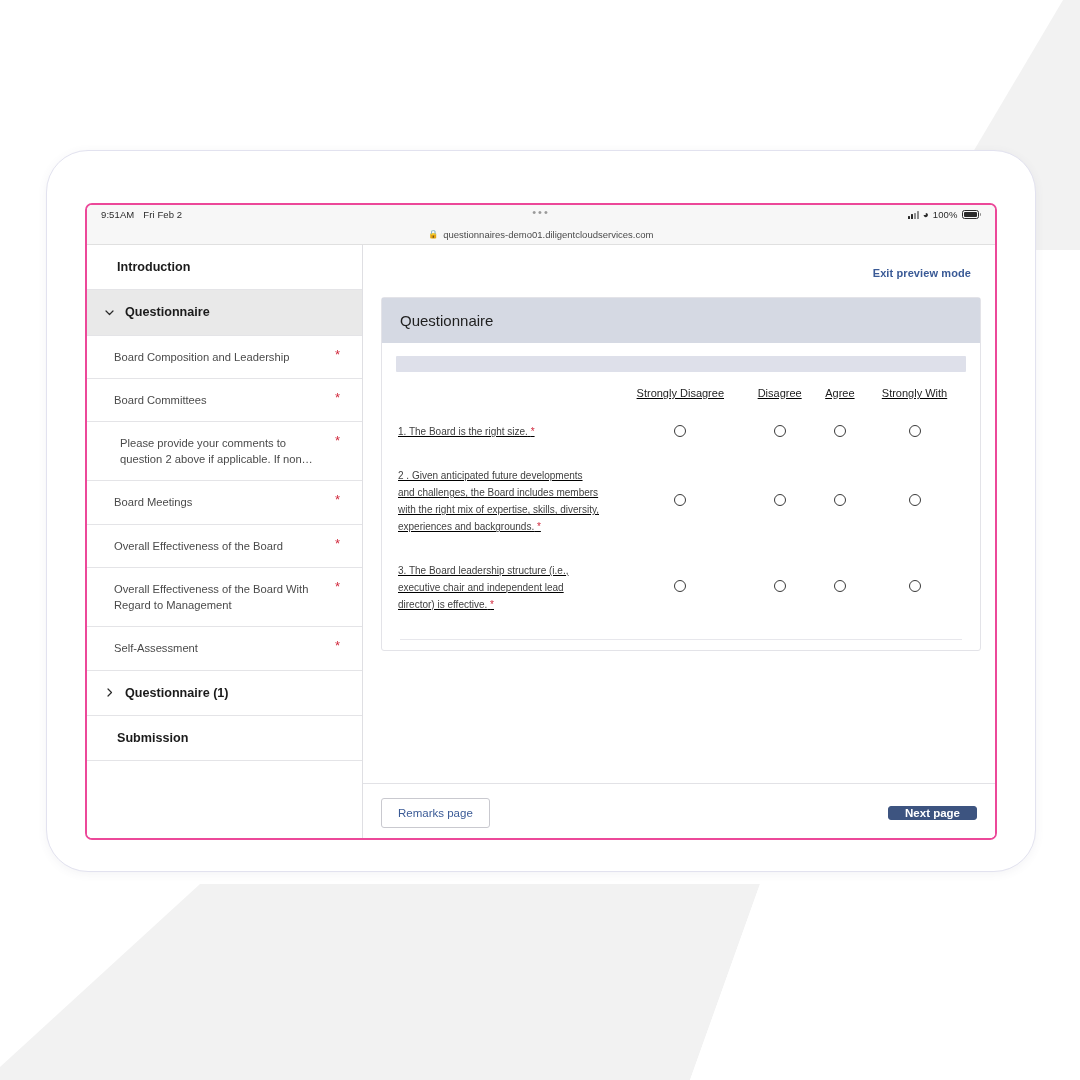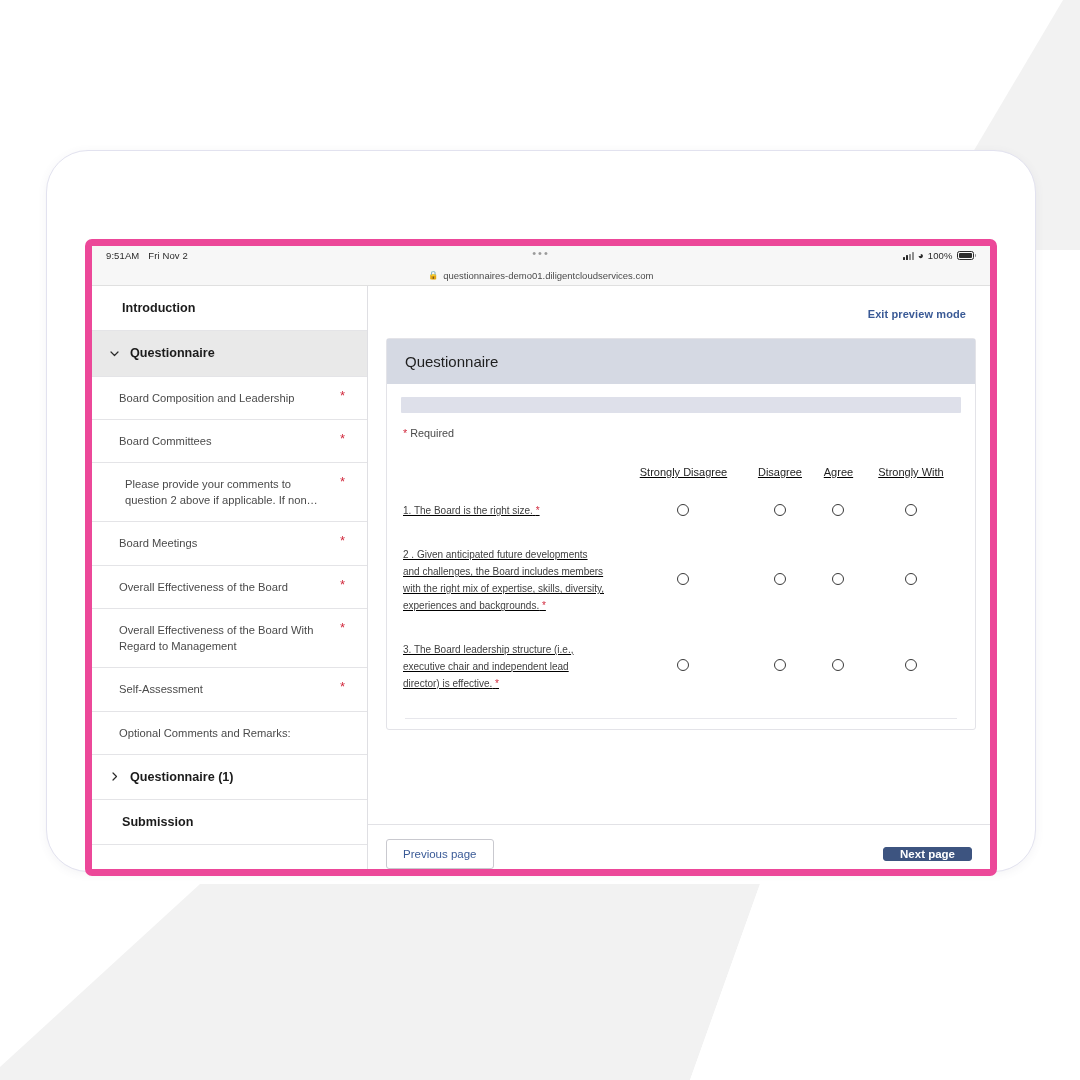--- a/index.html
+++ b/index.html
@@ -42,24 +42,23 @@
     background: #ffffff;
     border: 1px solid #e2e2ef;
     border-radius: 42px;
     box-shadow: 0 2px 10px rgba(80,80,120,0.07);
   }
   .device-screen {
     position: absolute;
     left: 38px; top: 52px;
     width: 912px; height: 637px;
     background: #ffffff;
-    border: 7px solid #ec4899;
+    border: 2px solid #ec4899;
     border-radius: 7px;
     overflow: hidden;
-    margin-top: 36px;
   }
 
   
   .statusbar {
     position: relative;
     height: 19px;
     background: #f7f7f7;
     display: flex;
     align-items: center;
     padding: 0 14px;
@@ -232,21 +231,21 @@
     <div class="bg-gray-para2"></div>
     <div class="bg-white-right-bottom"></div>
   </div>
 
   <div class="device">
     <div class="device-screen">
 
       <div class="statusbar">
         <div class="sb-left">
           <span>9:51AM</span>
-          <span>Fri Nov 2</span>
+          <span>Fri Feb 2</span>
         </div>
         <div class="sb-dots">•••</div>
         <div class="sb-right">
           <span class="bars-icon">
               <i></i>
               <i></i>
               <i></i>
               <i></i>
             </span>
           <span class="wifi-icon">◕</span>
@@ -310,23 +309,20 @@
           <div class="nav-item sub">
             <span>Overall Effectiveness of the Board With Regard to Management</span>
             <span class="req-star">*</span>
           </div>
 
           <div class="nav-item sub">
             <span>Self-Assessment</span>
             <span class="req-star">*</span>
           </div>
 
-          <div class="nav-item sub">
-            <span>Optional Comments and Remarks:</span>
-          </div>
 
           <div class="nav-item collapsed-group">
             <span class="caret">
               <svg width="13" height="13" viewBox="0 0 13 13">
                   <path d="M5 3 L8.5 6.5 L5 10" fill="none" stroke="#2a2a2a" stroke-width="1.2" stroke-linecap="round" stroke-linejoin="round"></path>
                 </svg>
             </span>
             <span>Questionnaire (1)</span>
           </div>
 
@@ -346,24 +342,20 @@
 
             <section class="q-card">
               <div class="q-card-header">Questionnaire</div>
 
               <div class="q-progress-wrap">
                 <div class="q-progress"></div>
               </div>
 
               <div class="q-body">
 
-                <div class="q-required">
-                  <span class="star">*</span>
-                  <span>Required</span>
-                </div>
 
                 <table class="matrix">
                   <thead>
                     <tr>
                       <th class="qcol"></th>
                       <th>Strongly Disagree</th>
                       <th>Disagree</th>
                       <th>Agree</th>
                       <th>Strongly With</th>
                     </tr>
@@ -401,20 +393,20 @@
                     </tr>
                   </tbody>
                 </table>
 
                 <div class="q-divider"></div>
               </div>
             </section>
           </div>
 
           <div class="footer-bar">
-            <button class="btn-prev">Previous page</button>
+            <button class="btn-prev">Remarks page</button>
             <button class="btn-next">Next page</button>
           </div>
         </main>
       </div>
     </div>
   </div>
 </div>
 
 </body></html>

